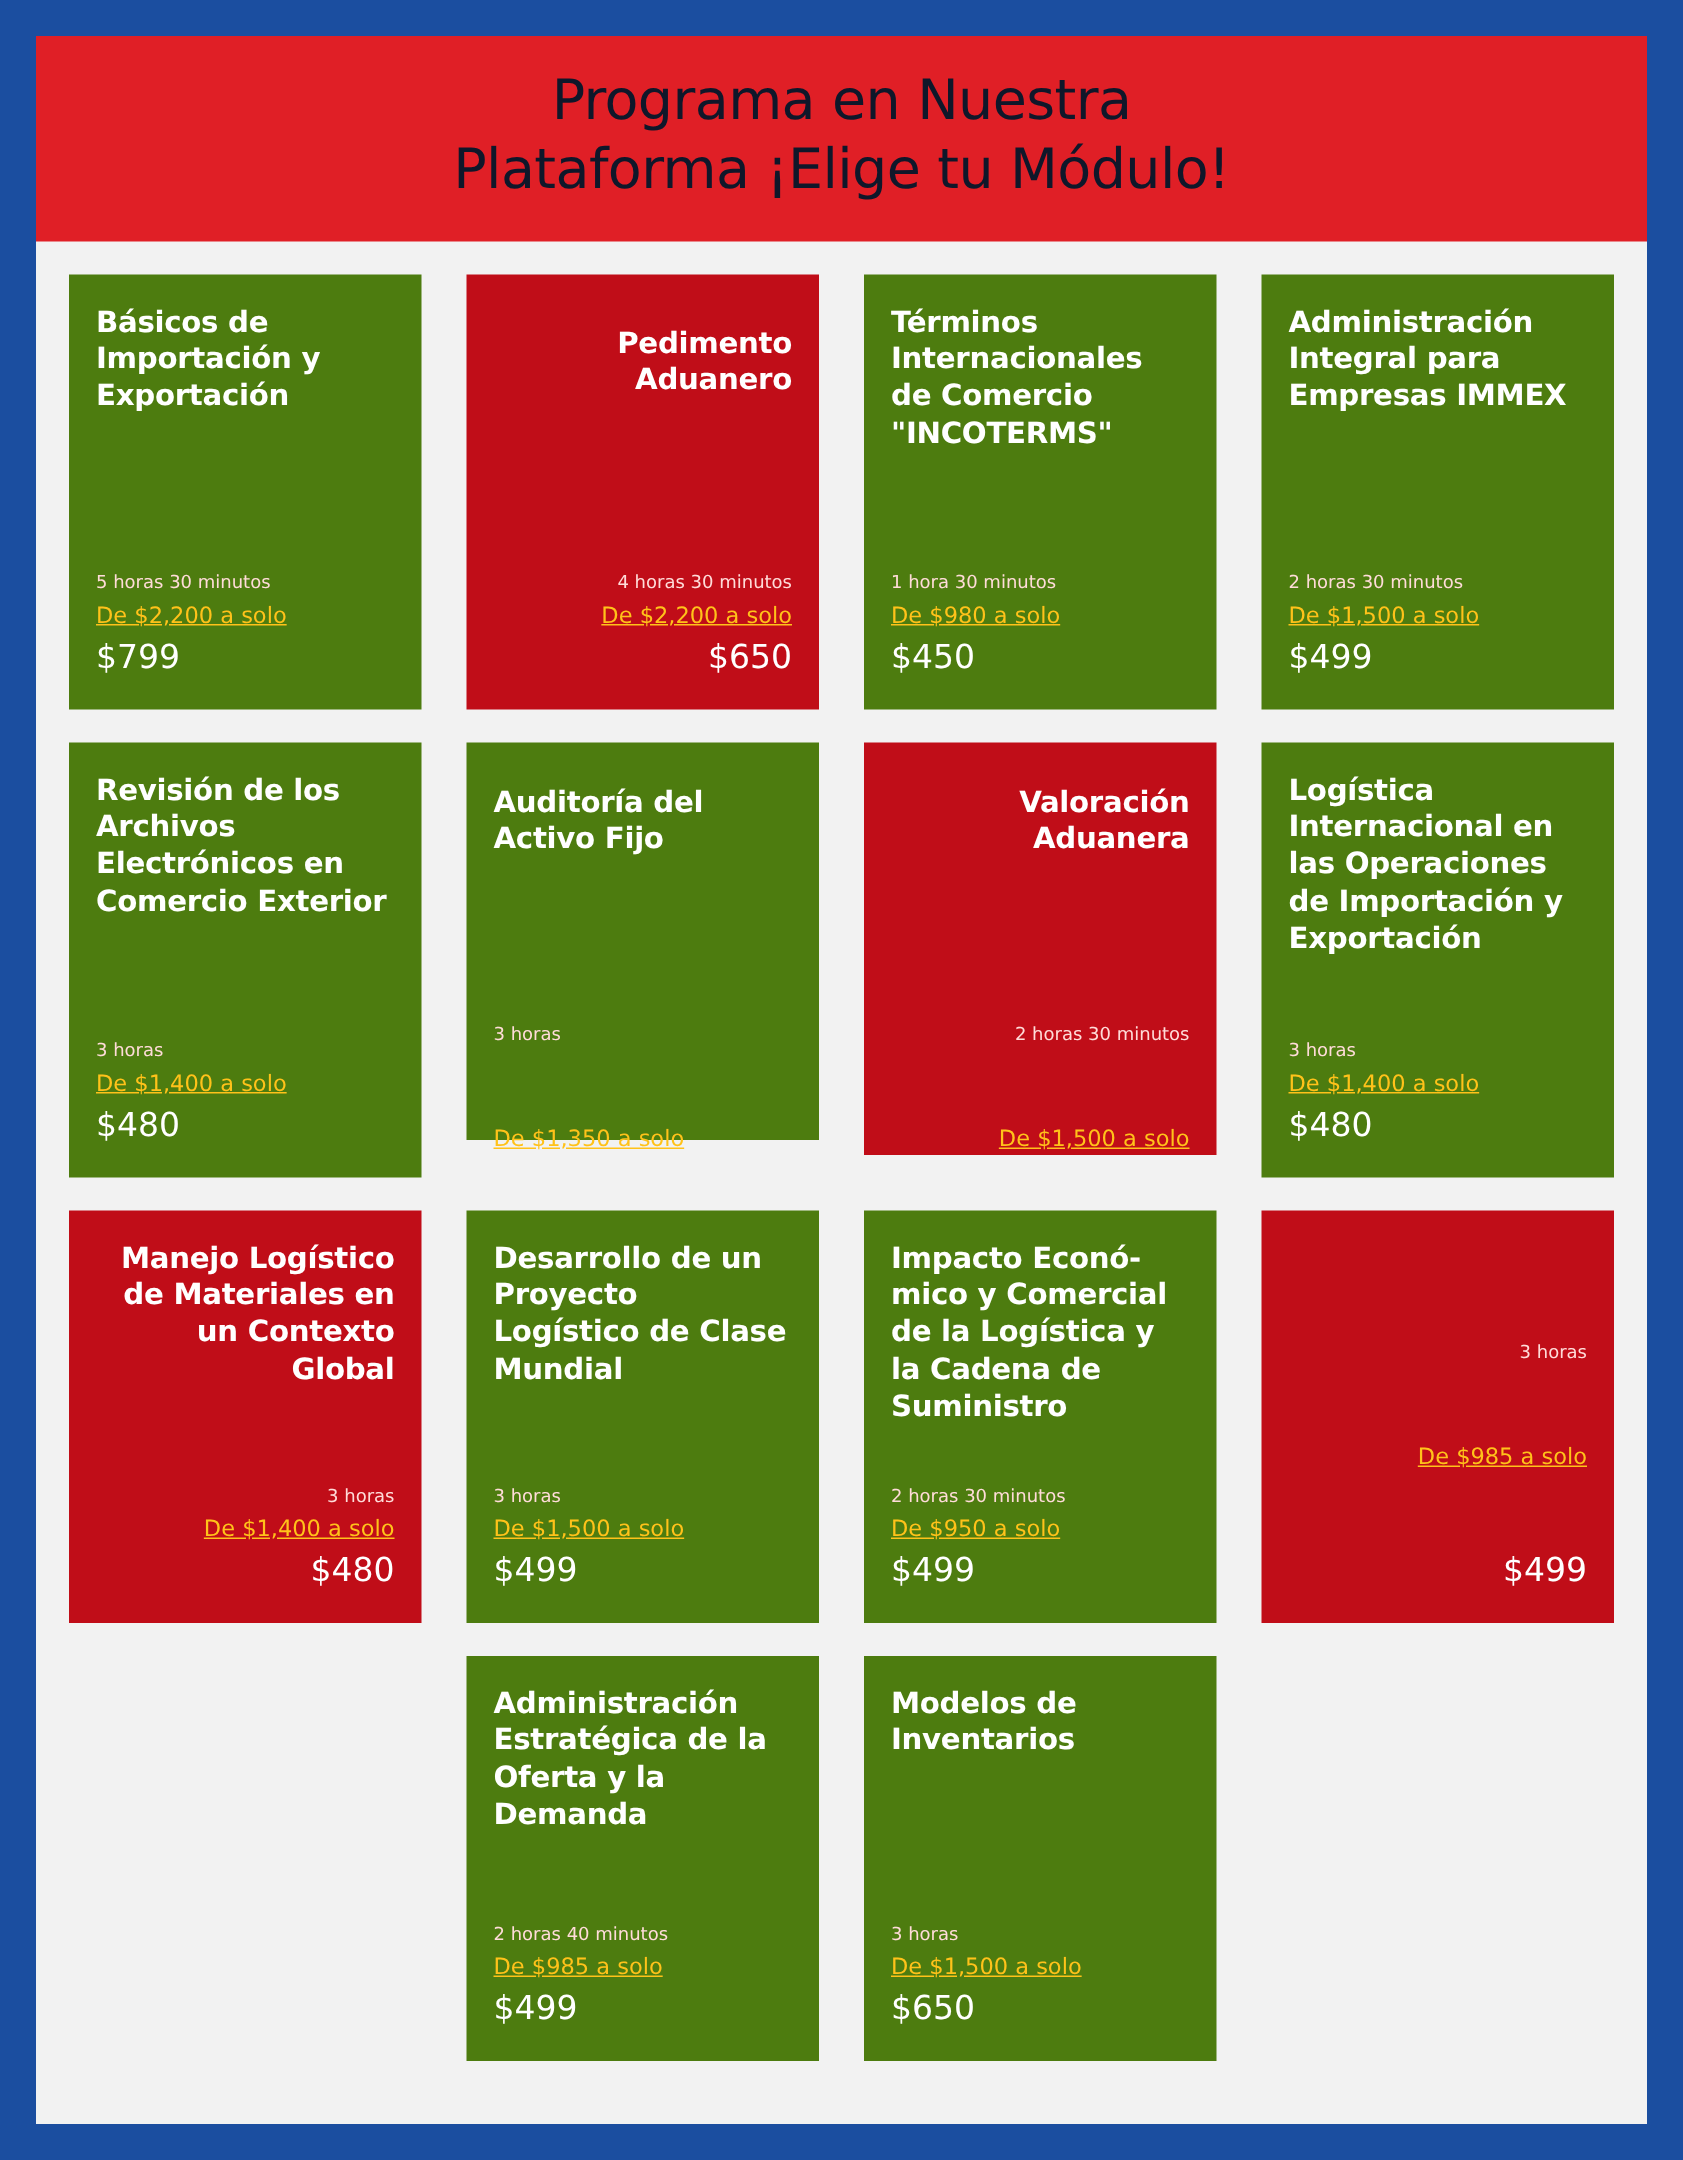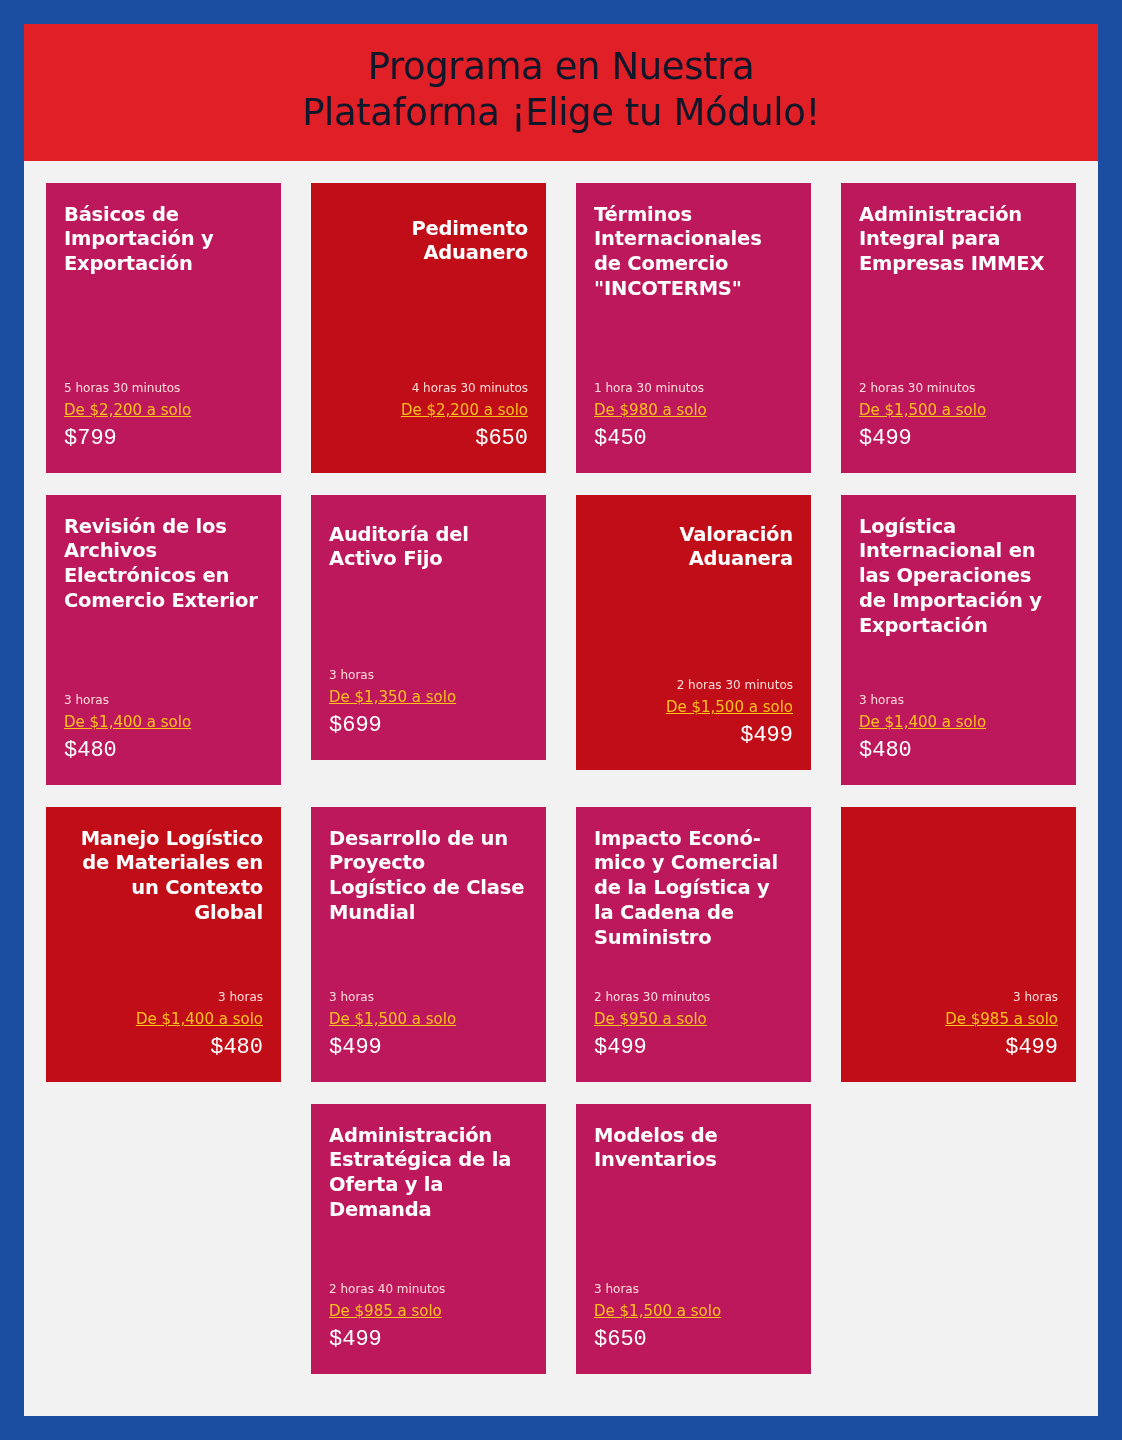--- a/index.html
+++ b/index.html
@@ -42,21 +42,21 @@
     column-gap: 30px;
     row-gap: 22px;
     align-content: start;
   }
   .card {
     padding: 20px 18px 20px 18px;
     box-sizing: border-box;
     display: flex;
     flex-direction: column;
   }
-  .card.bright { background: #be185d; }
+  .card.bright { background: #4d7c0f; }
   .card.dark { background: #c00d18; text-align: right; }
   .card-title {
     color: #ffffff;
     font-size: 19.5px;
     font-weight: bold;
     line-height: 1.28;
     margin-bottom: 14px;
     letter-spacing: -0.2px;
   }
   .card-duration {
@@ -69,26 +69,25 @@
     color: #ffc21a;
     font-size: 15px;
     line-height: 1.3;
     margin-bottom: 6px;
     text-decoration: underline;
   }
   .card-price {
     color: #ffffff;
     font-size: 22px;
     line-height: 1.2;
-    font-family: Liberation Mono, monospace;
   }
   .spacer { flex: 1 1 auto; min-height: 0; }
   
   .row-pad-top-1 { padding-top: 34px; }
-  .row-pad-top-2 { padding-top: 28px; }
+  .row-pad-top-2 { padding-top: 28px; gap: 48px; }
   .row-pad-top-3 { }
   .card.empty { background: transparent; }
 </style>
 </head>
 <body>
 
 <div class="page">
 
   <div class="header">
     <div class="header-title">Programa en Nuestra

